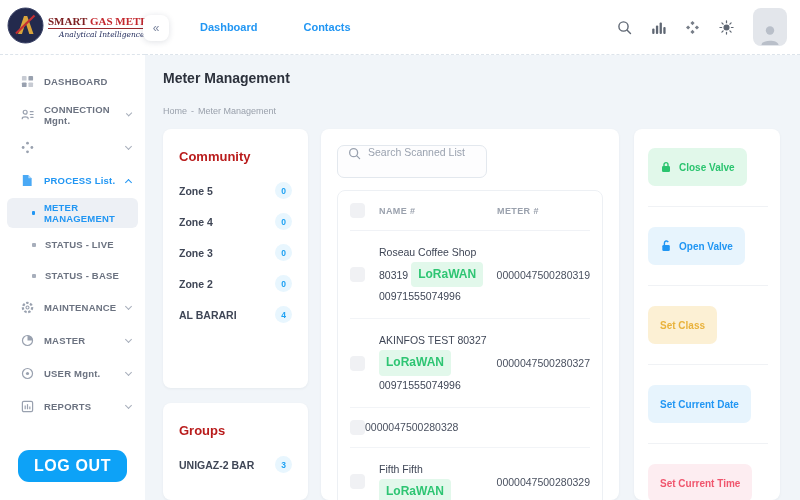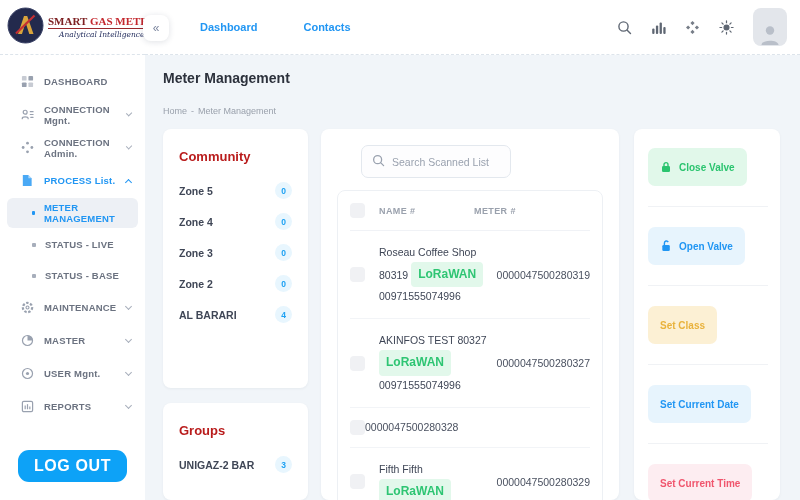--- a/index.html
+++ b/index.html
@@ -48,27 +48,27 @@
   .col-left { width:145px; margin-right:13px; display:flex; flex-direction:column; }
   .community-card { height:283px; padding:20px 16px; }
   .card-title { font-size:13px; font-weight:bold; color:#b91c1c; }
   .zlist { margin-top:11px; }
   .zrow { display:flex; align-items:center; justify-content:space-between; height:31px; font-size:10.5px; font-weight:bold; color:#3f4656; cursor:pointer; }
   .zbadge { width:17px; height:17px; border-radius:50%; background:#e8f6fe; color:#1da1f3; font-size:8.5px; font-weight:bold; display:flex; align-items:center; justify-content:center; }
   .groups-card { margin-top:15px; flex:1; padding:20px 16px; }
 
   .col-mid { width:298px; margin-right:15px; }
   .mid-card { height:100%; padding:16px; overflow:hidden; }
-  .searchbox { width:150px; height:33px; border:1px solid #e3e8ee; border-radius:7px; display:flex; align-items:center; padding:0 10px; color:#9aa2af; background:#fdfdfe;margin-left:24px; }
+  .searchbox { width:150px; height:33px; border:1px solid #e3e8ee; border-radius:7px; display:flex; align-items:flex-start; padding:0 10px; color:#9aa2af; background:#fdfdfe; }
   .searchbox input { border:none; outline:none; flex:1; min-width:0; font-size:10.5px; color:#4a5160; background:transparent; margin-left:7px; font-family:inherit; }
   .searchbox input::placeholder { color:#9aa2af; }
   .tablebox { border:1px solid #edf0f4; border-radius:8px; margin-top:12px; padding:0 12px; height:400px; }
   .thead { display:flex; align-items:center; height:40px; color:#9aa1ad; font-size:9px; font-weight:bold; letter-spacing:.4px; border-bottom:1px solid #f0f2f6; }
   .cb { width:15px; height:15px; min-width:15px; border-radius:4px; background:#f0f1f4; cursor:pointer; }
-  .cname { margin-left:14px; width:95px; }
+  .cname { margin-left:14px; width:118px; }
   .trow { display:flex; align-items:center; padding:12px 0; border-bottom:1px solid #f2f4f7; }
   .ncell { margin-left:14px; width:118px; font-size:10.5px; color:#3f4656; line-height:1.8; }
   .badge-lora { display:inline-block; background:#e2f8eb; color:#2ec573; font-size:12px; font-weight:bold; padding:2px 7px; border-radius:4px; vertical-align:1px; }
   .mcell { font-size:10.5px; color:#4a5160; }
 
   .col-right { width:146px; }
   .actions-card { height:100%; padding:19px 0 0; }
   .abtn { display:flex; align-items:center; gap:7px; margin-left:14px; border:none; border-radius:7px; padding:0 12px; height:38px; font-size:10px; font-weight:bold; cursor:pointer; font-family:inherit; }
   .abtn.green { background:#e1f8ea; color:#2bc46f; }
   .abtn.blue  { background:#e7f4fd; color:#2196f3; }
@@ -131,21 +131,20 @@
           <span style="display: flex;">
             <span class="ic">
               <svg width="13" height="13" viewBox="0 0 14 14" fill="currentColor">
                 <circle cx="7" cy="2.3" r="1.5"></circle>
                 <circle cx="2.3" cy="7" r="1.5"></circle>
                 <circle cx="11.7" cy="7" r="1.5"></circle>
                 <circle cx="7" cy="11.7" r="1.5"></circle>
               </svg>
             </span>
           </span>
-          <span>CONNECTION Admin.</span>
           <span class="chev"></span>
         </div>
         <div class="mi active">
           <span style="display: flex;">
             <span class="ic">
               <svg width="12" height="13" viewBox="0 0 12 14" fill="currentColor">
                 <path d="M1.5 1h6l3.5 3.5V13h-9.5z"></path>
                 <path d="M7.5 1v3.5H11" fill="#fff" opacity=".55"></path>
               </svg>
             </span>

